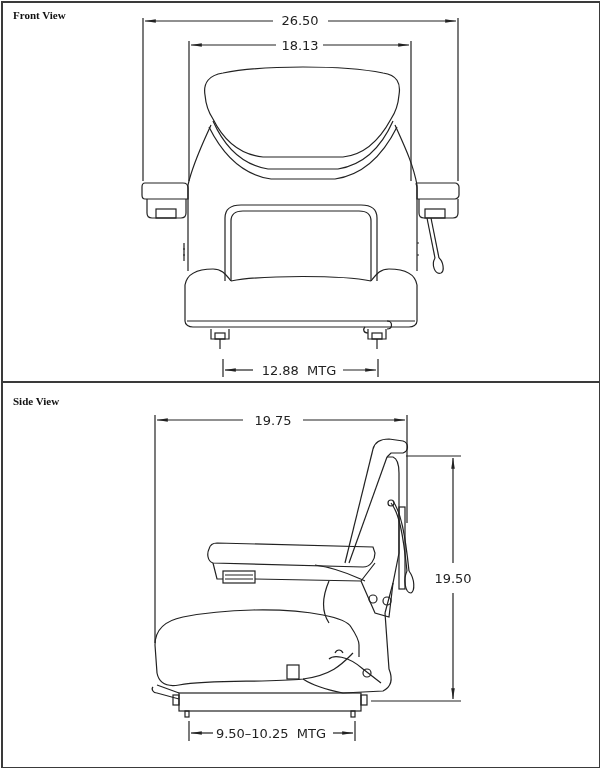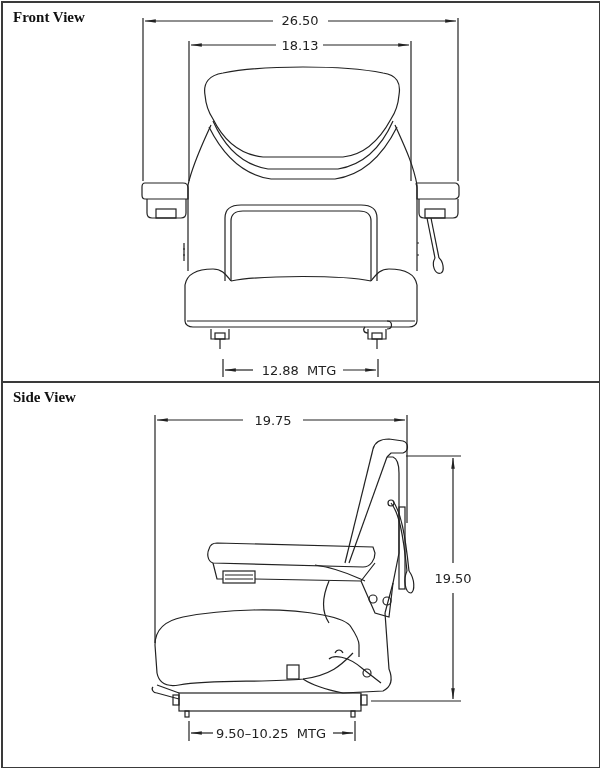--- a/index.html
+++ b/index.html
@@ -7,23 +7,23 @@
     .frame {
       position: absolute; left: 1px; top: 1px; width: 596px; height: 764px;
       border: 2px solid #3a3a3a; box-sizing: content-box;
     }
     .panel { position: absolute; left: 0; width: 596px; }
     .panel.front { top: 0; height: 378px; border-bottom: 2px solid #3a3a3a; }
     .panel.side { top: 380px; height: 384px; }
     .view-title {
       position: absolute; left: 10px; top: 6px;
       font-family: "Liberation Serif", "DejaVu Serif", serif;
-      font-weight: bold; font-size: 15px; color: #111;
+      font-weight: bold; font-size: 11px; color: #111;
     }
-    .panel.side .view-title { top: 6px; text-align: right; }
+    .panel.side .view-title { top: 12px; text-align: right; }
     svg { position: absolute; left: 0; top: 0; }
     .dimtext {
       font-family: "DejaVu Sans", "Liberation Sans", sans-serif;
       font-size: 13px; fill: #222;
     }
   </style>
 </head>
 <body>
 
 <div class="frame">

